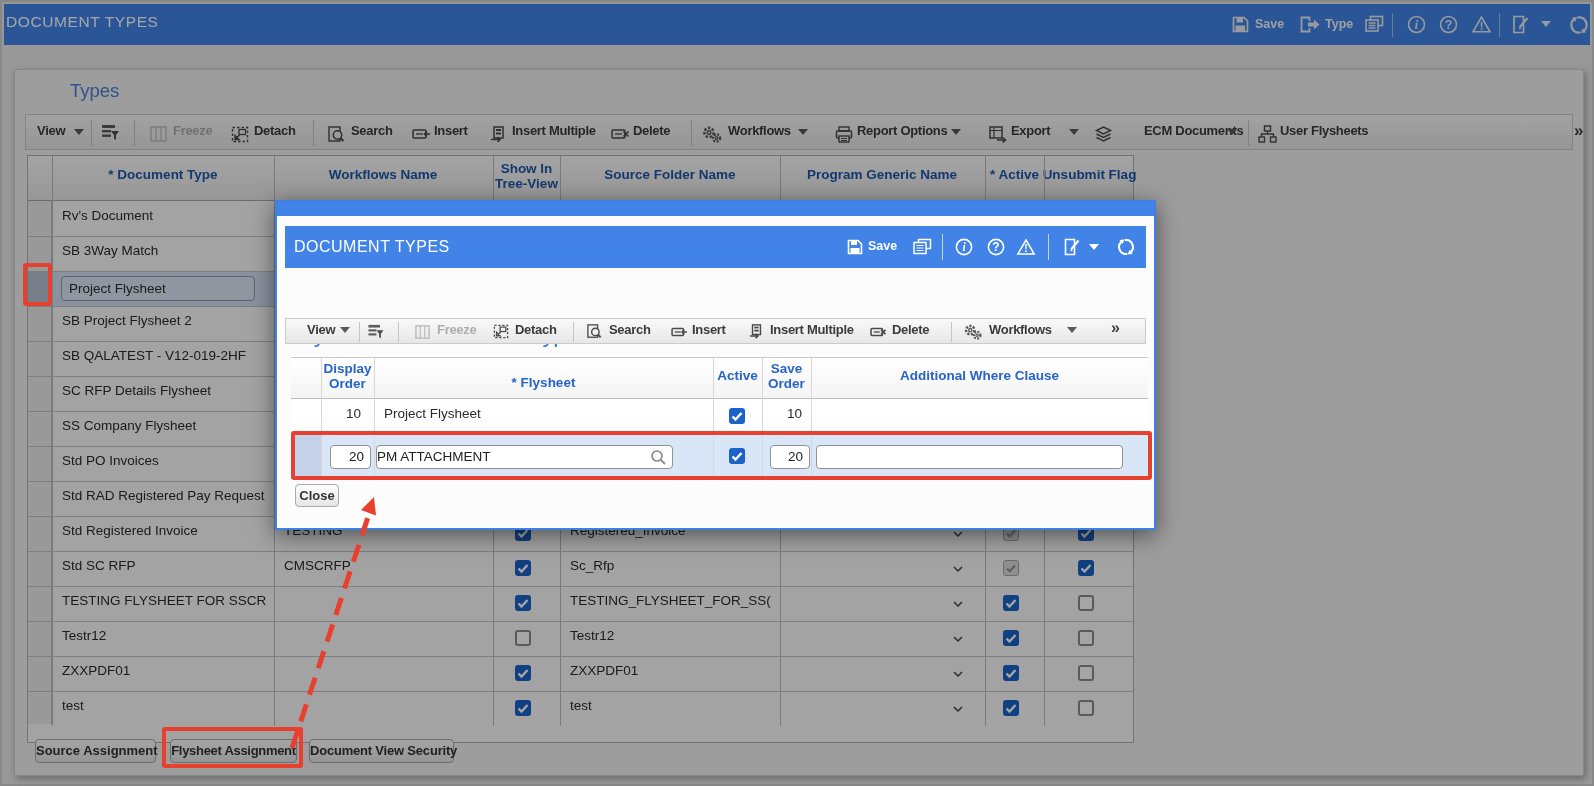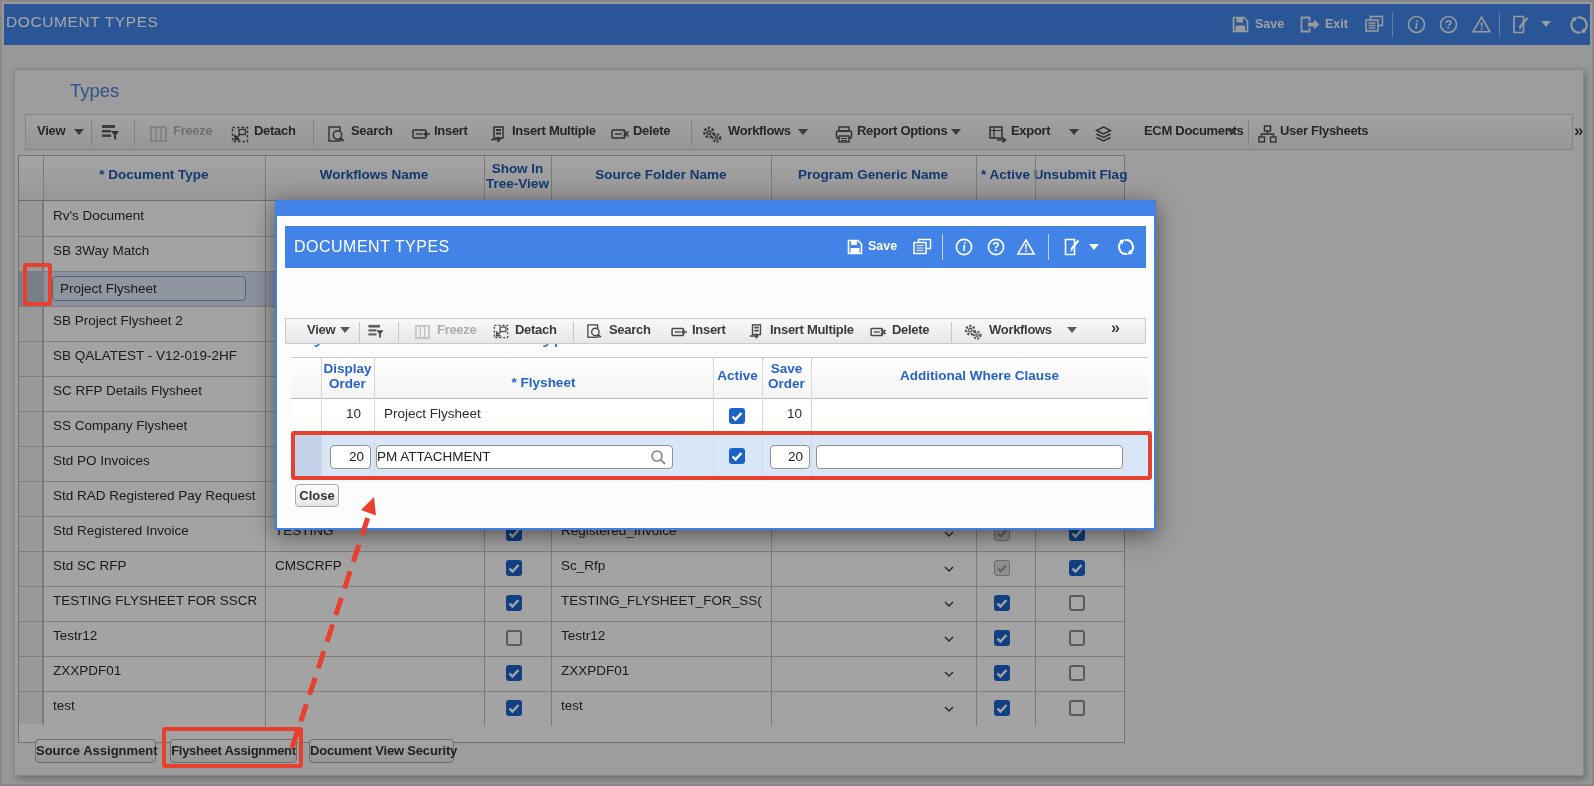--- a/index.html
+++ b/index.html
@@ -14,21 +14,21 @@
 #panel { position:absolute; left:12px; top:67px; width:1570px; height:707px; background:#f1f1f1; border:1px solid #cfcfcf; box-shadow:2px 3px 7px rgba(0,0,0,.3); }
 #types-h { position:absolute; left:20px; top:78px; font-size:18.5px; color:#4a80d6;margin-left:48px; }
 
 .toolbar { position:absolute; background:linear-gradient(#f9f9f9,#e7e7e7); border:1px solid #cbcbcb; }
 .titem { position:absolute; font-size:13px; font-weight:bold; color:#3b3b3b; white-space:nowrap; letter-spacing:-.3px; }
 .titem.dis { color:#adadad; }
 .titem.m { font-size:13px; }
 .tsep { position:absolute; width:1px; background:#c6c6c6; }
 .caret { position:absolute; width:0; height:0; border-left:5px solid transparent; border-right:5px solid transparent; border-top:6px solid #5a5a5a; }
 
-#tbl { position:absolute; left:16px; top:153px; width:1107px; height:588px; background:#fbfbfb; border:1px solid #b0b0b0; }
+#tbl { position:absolute; left:25px; top:153px; width:1107px; height:588px; background:#fbfbfb; border:1px solid #b0b0b0; }
 #thead { position:absolute; left:0; top:0; width:1105px; height:45px; background:linear-gradient(#fcfcfc,#e9e9e9); border-bottom:1px solid #a8a8a8; }
 .hlabel { position:absolute; font-size:13.5px; font-weight:bold; color:#2058ab; text-align:center; line-height:15px; }
 .vln { position:absolute; width:1px; background:#bcbcbc; }
 .hln { position:absolute; height:1px; background:#c2c2c2; left:0; width:1105px; }
 .ct { position:absolute; font-size:13.5px; color:#2b2b2b; white-space:nowrap; }
 .selcol { position:absolute; left:0; top:45px; width:24px; height:523px; background:#ececec; border-right:1px solid #bcbcbc; }
 
 .cb { position:absolute; width:16px; height:16px; border-radius:3px; background:#1b63c8; }
 .cb svg { position:absolute; left:0; top:0; }
 .cb.un { background:#fdfdfd; border:2px solid #8b8b8b; }
@@ -62,21 +62,21 @@
     <svg class="ic" style="left:1228px;top:12px" width="17" height="17" viewBox="0 0 17 17">
         <path d="M1.5 1.5h10.5l3.5 3.5v10.5H1.5z" fill="none" stroke="#e8edf5" stroke-width="1.7"></path>
         <rect x="4.5" y="2" width="6.5" height="4.5" fill="#e8edf5"></rect>
         <rect x="3.5" y="9.5" width="9.5" height="6" fill="#e8edf5"></rect>
       </svg>
     <span class="tbtxt abs" style="left:1251px;top:13px">Save</span>
     <svg class="ic" style="left:1296px;top:12px" width="20" height="17" viewBox="0 0 20 17">
         <path d="M9.5 5V1.5H1.5v14h8V12" fill="none" stroke="#e8edf5" stroke-width="1.8"></path>
         <path d="M8 6.5h6V3.5l5.5 5-5.5 5v-3H8z" fill="#e8edf5"></path>
       </svg>
-    <span class="tbtxt abs" style="left:1321px;top:13px">Exit</span>
+    <span class="tbtxt abs" style="left:1321px;top:13px">Type</span>
     <svg class="ic" style="left:1360px;top:11px" width="20" height="19" viewBox="0 0 20 19">
         <rect x="6.5" y="1.5" width="12" height="9" fill="none" stroke="#e8edf5" stroke-width="1.6"></rect>
         <rect x="2" y="5" width="12" height="11" fill="#4183e6" stroke="#e8edf5" stroke-width="1.6"></rect>
         <path d="M4.5 8h7M4.5 10.5h7M4.5 13h7" stroke="#e8edf5" stroke-width="1.3"></path>
       </svg>
     <div class="tsep" style="left:1388px;top:9px;height:24px;background:rgba(240,244,250,.55)"></div>
     <svg class="ic" style="left:1403px;top:11px" width="19" height="19" viewBox="0 0 19 19">
         <circle cx="9.5" cy="9.5" r="8" fill="none" stroke="#e8edf5" stroke-width="1.6"></circle>
         <text x="9.5" y="14" font-size="12" font-style="italic" font-weight="bold" fill="#e8edf5" text-anchor="middle" font-family="Liberation Serif">i</text>
       </svg>

